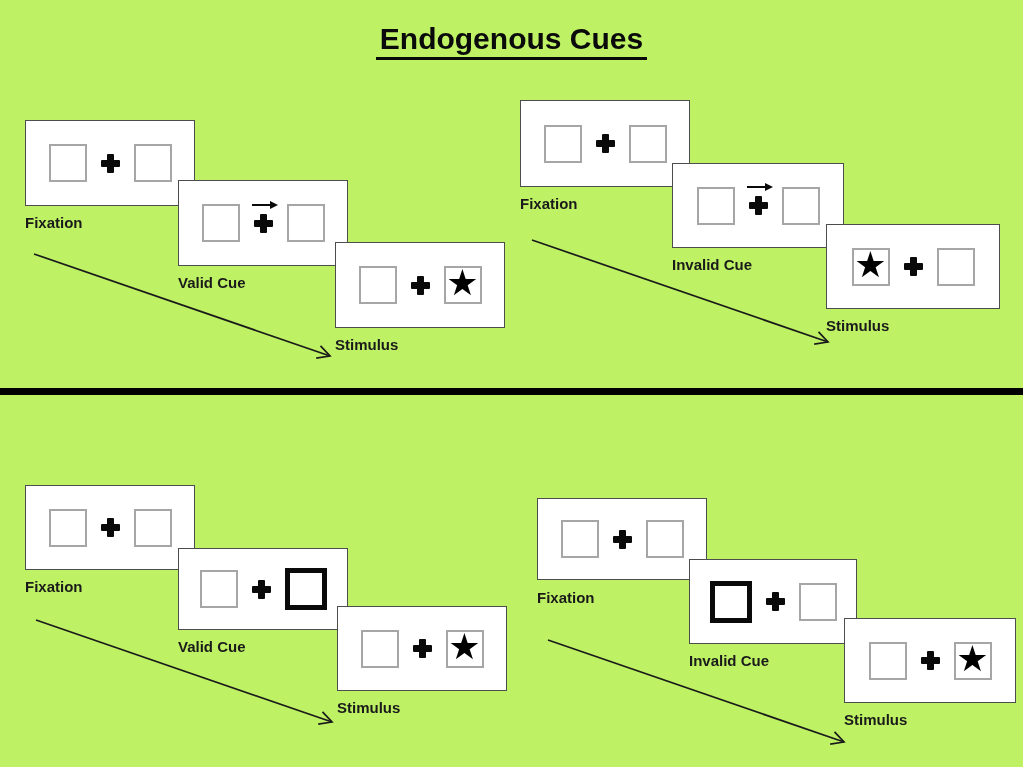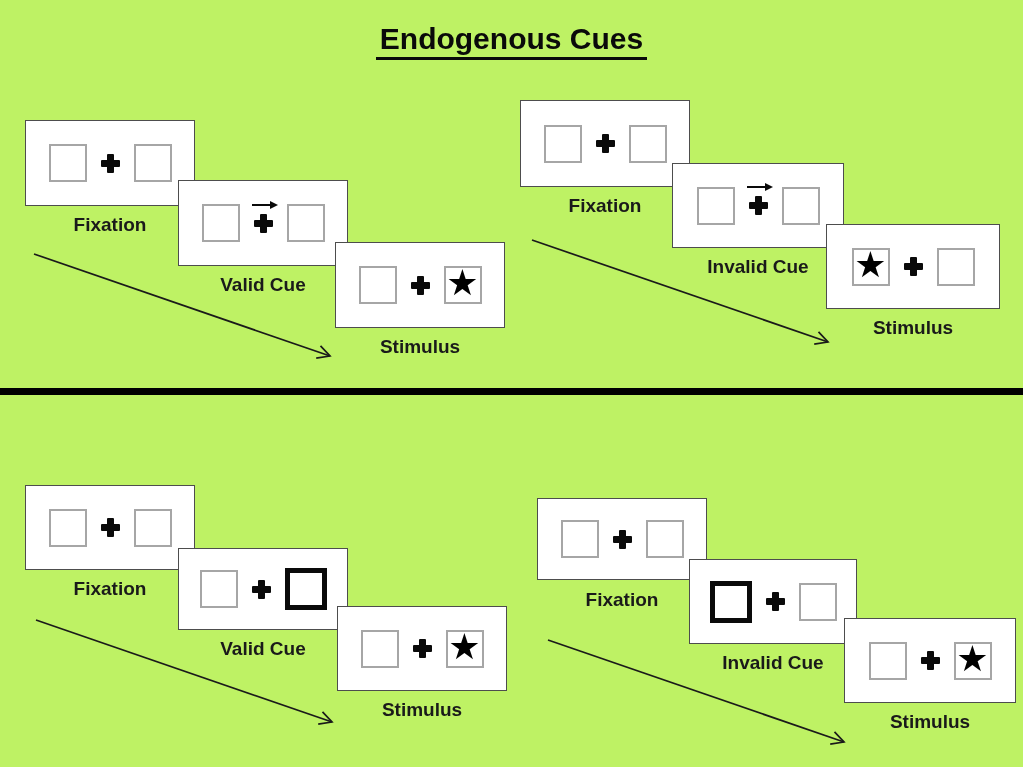--- a/index.html
+++ b/index.html
@@ -33,21 +33,21 @@
   .plus::before{
     content:"";position:absolute;left:0;top:6px;width:19px;height:7px;
     background:#0a0a0a;border-radius:1px;
   }
   .plus::after{
     content:"";position:absolute;left:6px;top:0;width:7px;height:19px;
     background:#0a0a0a;border-radius:1px;
   }
   .cue-arrow{position:absolute;left:-3px;top:-15px;width:28px;height:12px;}
   .plabel{
-    position:absolute;text-align:center;font-size:19px;font-weight:bold;
+    position:absolute;font-size:15px;font-weight:bold;
     color:#1a1a1a;z-index:6;line-height:1.15;
   }
   .timeline-arrow{position:absolute;z-index:1;}
   .divider{position:absolute;left:0;top:388px;width:1023px;height:7px;background:#000;z-index:0;}
 </style>
 </head>
 <body>
 
 <div class="canvas">
 

